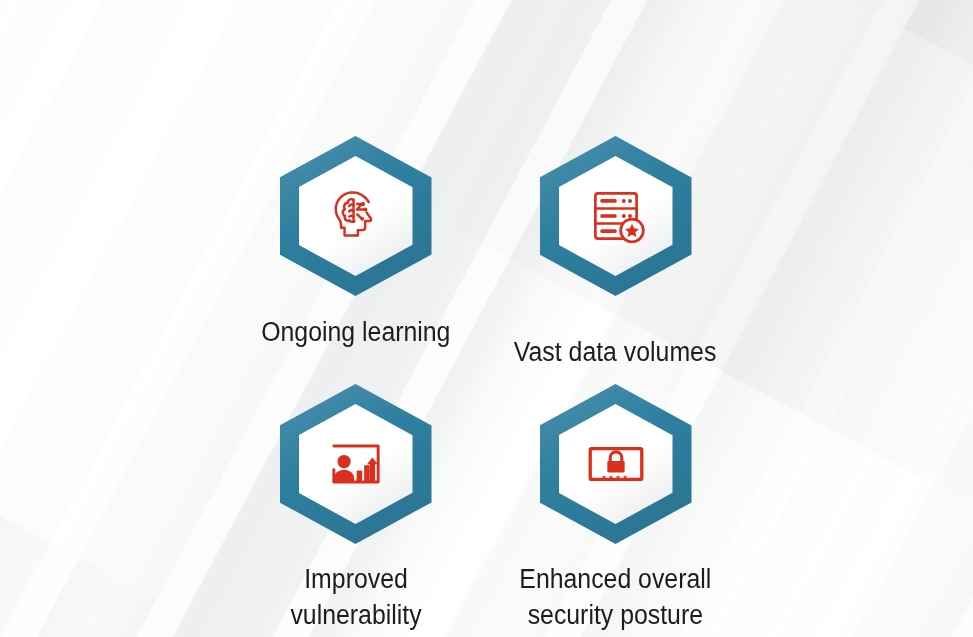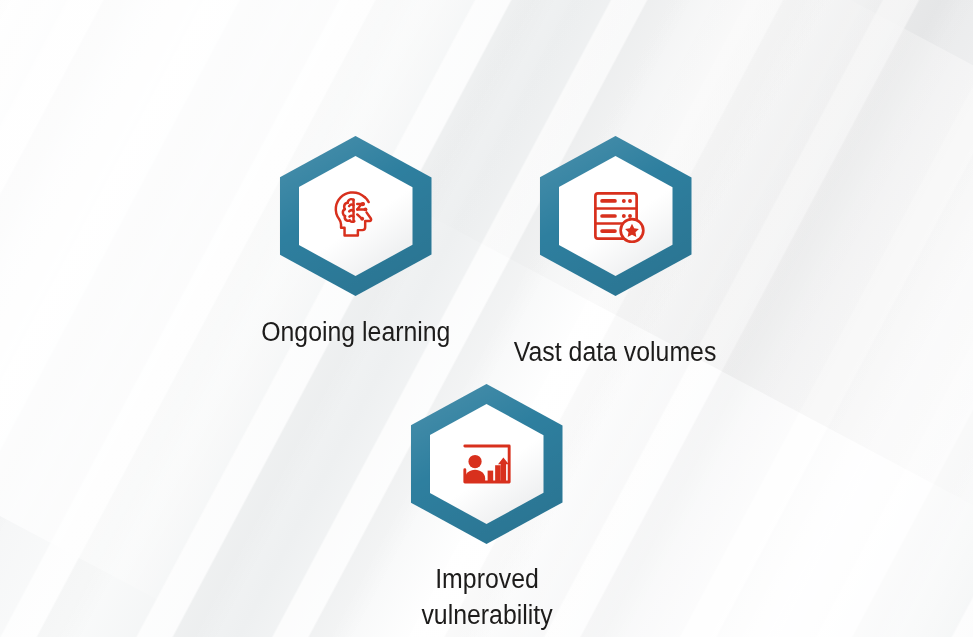--- a/index.html
+++ b/index.html
@@ -280,17 +280,36 @@
               <rect x="32.6" y="38.4" width="5.4" height="11.1"></rect>
               <rect x="39.9" y="33.2" width="5.4" height="16.3"></rect>
               <path d="M47.9 25.6l5.2 6.6h-2.6v17.3h-5.2V32.2h-2.6z"></path>
             </g>
           </svg>
         </div>
         <div class="caption">Improved vulnerability
 management</div>
       </div>
 
+      <div class="cell cell-2">
+        <div class="hex-badge">
+          <div class="hex-outer"></div>
+          <div class="hex-inner"></div>
+          <svg class="hex-icon" viewBox="0 0 64 64">
+            <rect x="7" y="17" width="50" height="30" rx="1.5" fill="none" stroke="#d8301d" stroke-width="3.2"></rect>
+            <path d="M26.4 29.6v-3.8a5.6 5.6 0 0 1 11.2 0v3.8" fill="none" stroke="#d8301d" stroke-width="3"></path>
+            <rect x="23.6" y="29" width="16.8" height="11.2" rx="1.4" fill="#d8301d"></rect>
+            <g fill="#d8301d">
+              <path d="M20.4 42.4l.55 1.7h1.8l-1.45 1.05.55 1.7-1.45-1.05-1.45 1.05.55-1.7-1.45-1.05h1.8z"></path>
+              <path d="M27.2 42.4l.55 1.7h1.8l-1.45 1.05.55 1.7-1.45-1.05-1.45 1.05.55-1.7-1.45-1.05h1.8z"></path>
+              <path d="M34 42.4l.55 1.7h1.8l-1.45 1.05.55 1.7L34 45.8l-1.45 1.05.55-1.7-1.45-1.05h1.8z"></path>
+              <path d="M40.8 42.4l.55 1.7h1.8l-1.45 1.05.55 1.7-1.45-1.05-1.45 1.05.55-1.7-1.45-1.05h1.8z"></path>
+            </g>
+          </svg>
+        </div>
+        <div class="caption">Enhanced overall
+security posture</div>
+      </div>
 
 
     </div>
   </div>
 </div>
 
 </body></html>

